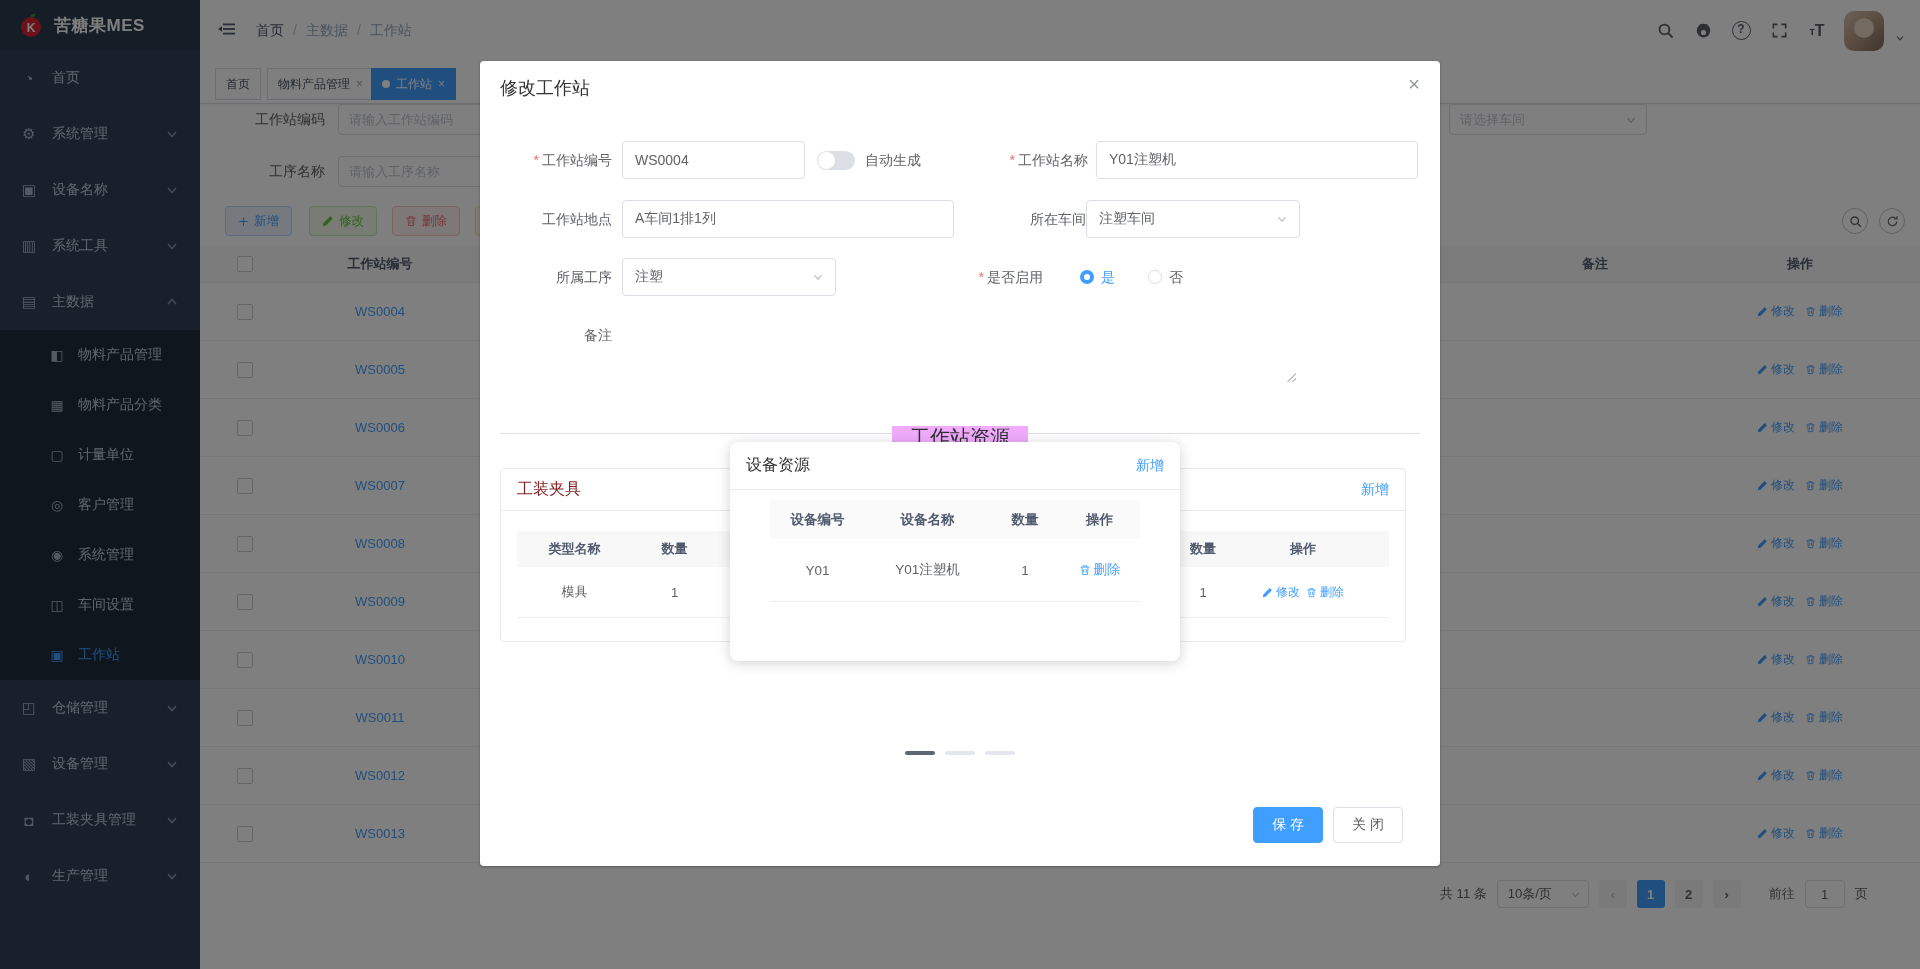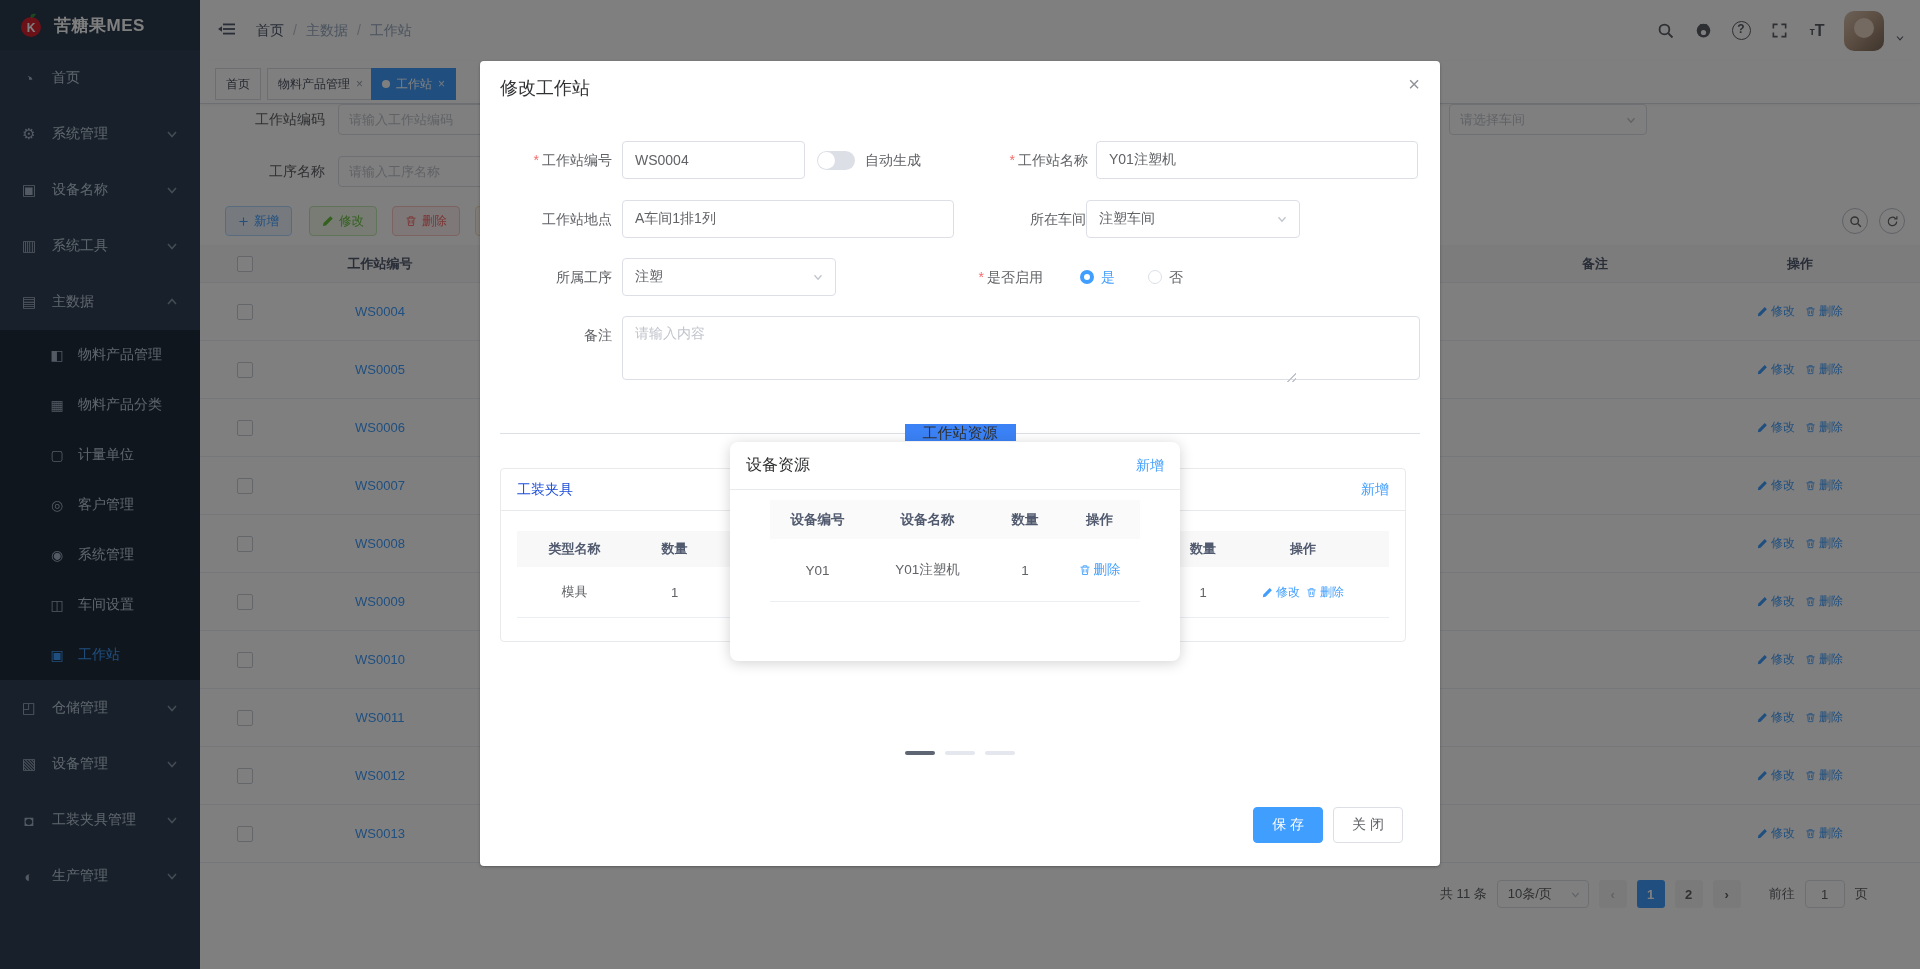--- a/index.html
+++ b/index.html
@@ -106,25 +106,25 @@
   .radio.sel .rtxt{color:#409EFF}
   .radio.un .rdot{border:1px solid #dcdfe6;background:#fff}
   .radio.un .rtxt{color:#606266}
   .mtextarea{position:absolute;border:1px solid #dcdfe6;border-radius:4px;box-sizing:border-box;padding:8px 12px;
              font-size:14px;color:#606266;font-family:inherit;resize:none;background:#fff}
   .mtextarea::placeholder{color:#c0c4cc}
   .grip{position:absolute;right:144px;top:311px;width:10px;height:10px;
         background:linear-gradient(135deg,transparent 50%,#c0c4cc 50%,#c0c4cc 60%,transparent 60%,transparent 75%,#c0c4cc 75%,#c0c4cc 85%,transparent 85%)}
   .divider{position:absolute;left:20px;right:20px;top:372px;border-top:1px solid #dcdfe6}
   .divider-text{position:absolute;top:363px;left:0;right:0;text-align:center}
-  .divider-text span{background:#3b82f6;padding:0 18px;color:#303133;font-size:15px}
+  .divider-text span{background:#f0abfc;padding:0 18px;color:#303133;font-size:20px}
 
   .panel{position:absolute;top:407px;height:174px;border:1px solid #e8eaec;border-radius:4px;background:#fff;box-sizing:border-box}
   .panel-head{height:42px;display:flex;align-items:center;justify-content:space-between;padding:0 16px;border-bottom:1px solid #e8eaec;box-sizing:border-box}
-  .panel-title{font-size:14px;color:#1d4ed8}
+  .panel-title{font-size:16px;color:#7f1d1d}
   .addlink{color:#409EFF;font-size:14px;cursor:pointer}
   .ptable{margin:20px 16px 0}
   .pt-head{display:grid;align-items:center;height:36px;background:#f8f8f9;color:#515a6e;font-weight:bold;font-size:13px}
   .pt-row{display:grid;align-items:center;height:50px;border-bottom:1px solid #ebeef5;font-size:13px;color:#606266}
   .pt-head span,.pt-row span{text-align:center}
 
   .popup{position:absolute;left:250px;top:381px;width:450px;height:219px;background:#fff;border-radius:8px;
          box-shadow:0 2px 14px rgba(0,0,0,.18);z-index:3}
   .popup-head{height:48px;display:flex;align-items:center;justify-content:space-between;padding:0 16px;
               border-bottom:1px solid #e8eaec;box-sizing:border-box}
@@ -700,21 +700,20 @@
   <span class="radio sel" style="left:600px;top:197px">
     <span class="rdot"></span>
     <span class="rtxt">是</span>
   </span>
   <span class="radio un" style="left:668px;top:197px">
     <span class="rdot"></span>
     <span class="rtxt">否</span>
   </span>
 
   <label class="mlabel" style="left:0;top:255px">备注</label>
-  <textarea class="mtextarea" style="left: 142px; top: 255px; width: 798px; height: 64px;" placeholder="请输入内容"></textarea>
   <span class="grip"></span>
 
   <div class="divider"></div>
   <div class="divider-text"><span>工作站资源</span></div>
 
   <div class="panel" style="left:20px;width:420px">
     <div class="panel-head">
       <span class="panel-title">工装夹具</span>
     </div>
     <div class="ptable">

